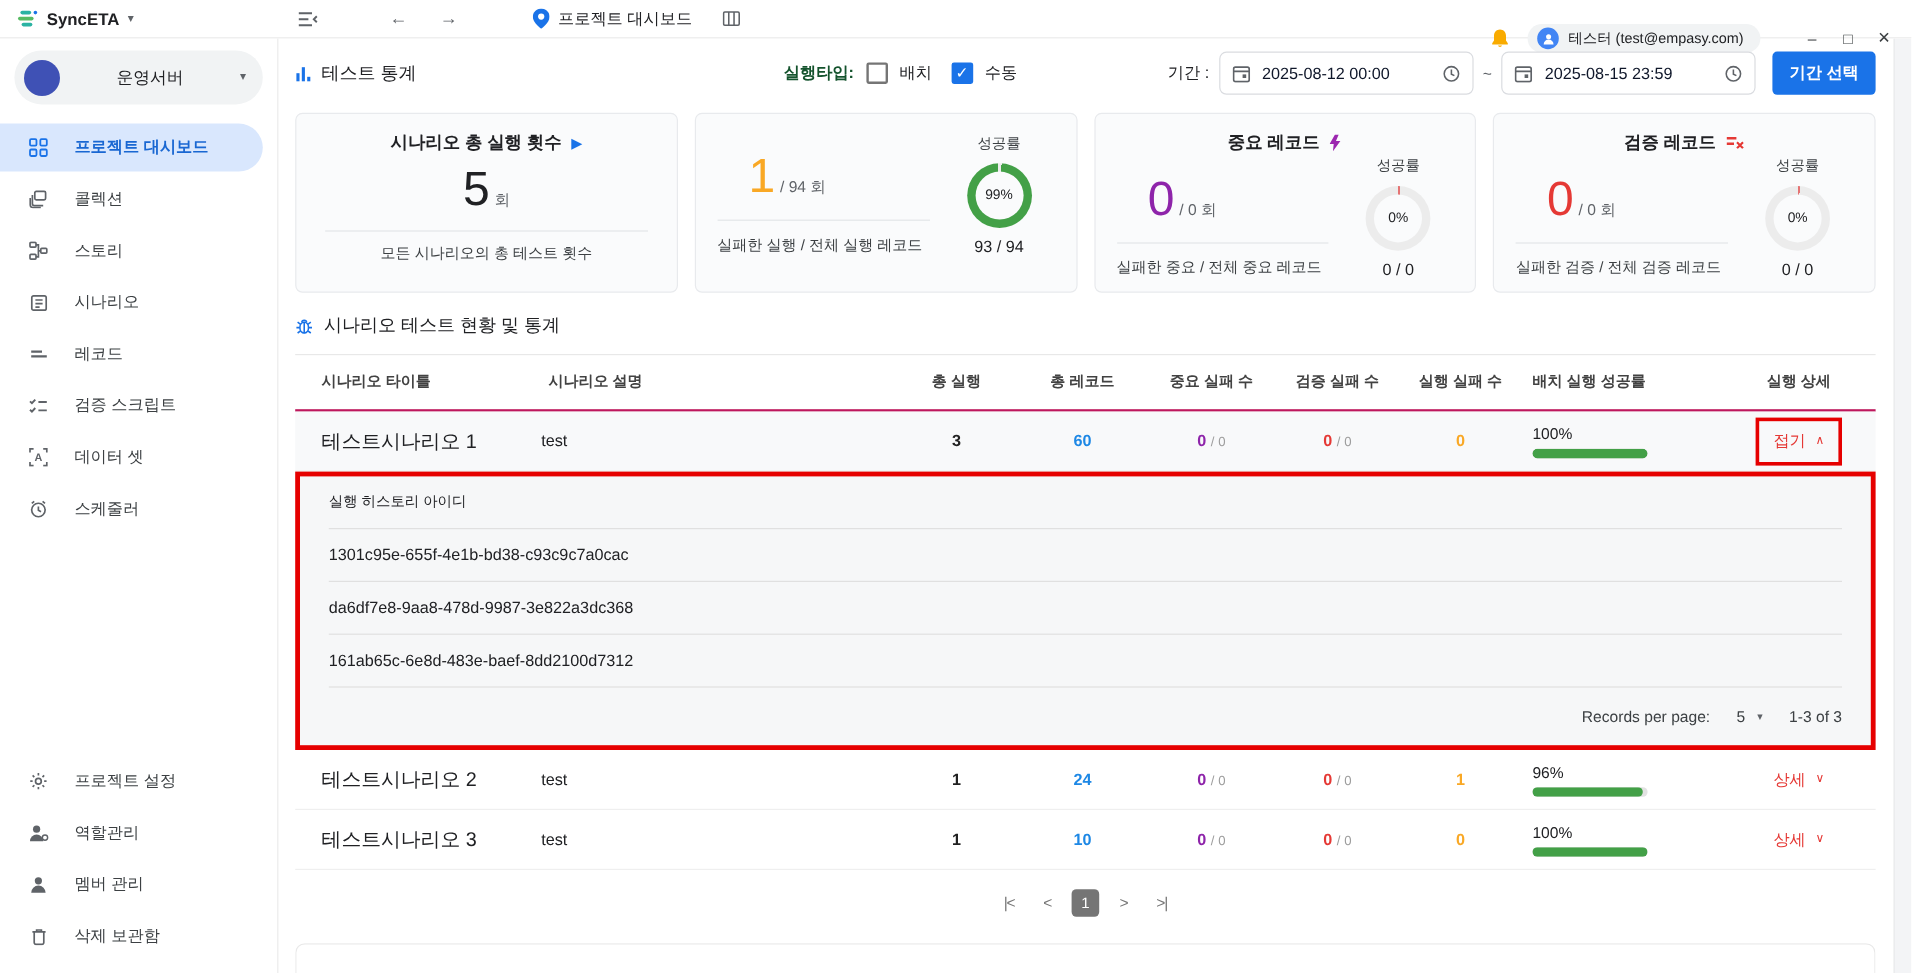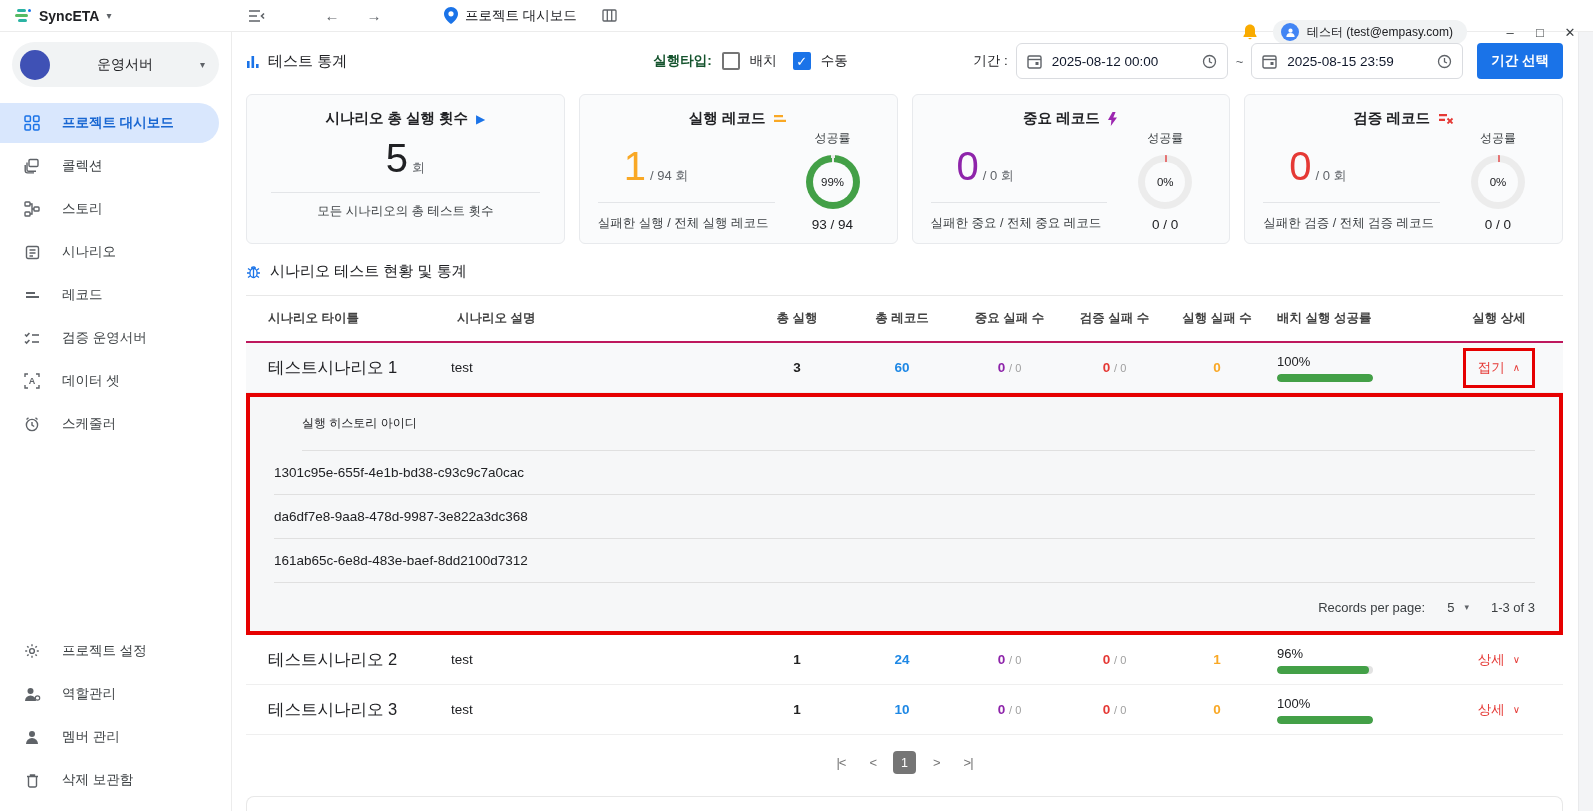--- a/index.html
+++ b/index.html
@@ -102,21 +102,21 @@
   .pbar { width:96px; height:8px; background:#e2e2e2; border-radius:4px; overflow:hidden; }
   .pbar .fill { height:100%; background:#43a047; border-radius:4px; }
   .detail-cell { display:flex; justify-content:center; }
   .detail-btn { display:inline-flex; align-items:center; gap:8px; color:#e53935; font-size:13.5px; cursor:pointer; }
   .detail-btn .car { font-size:10px; }
   .red-box { border:3px solid #e60000; padding:8px 12px; }
 
   
   .expanded { border:4px solid #e60000; background:#f6f7f8; }
   .exp-inner { padding:0 24px; }
-  .exp-head { height:54px; display:flex; align-items:center; font-size:12px; color:#202124; border-bottom:1px solid #e0e0e0;margin-left:28px; }
+  .exp-head { height:44px; display:flex; align-items:center; font-size:12px; color:#202124; border-bottom:1px solid #e0e0e0; }
   .exp-row { height:44px; display:flex; align-items:center; font-size:13.5px; color:#202124; border-bottom:1px solid #e0e0e0; cursor:pointer; }
   .exp-foot { height:48px; display:flex; align-items:center; justify-content:flex-end; gap:22px; font-size:13px; color:#3c4043; }
   .rpp { display:flex; align-items:center; gap:10px; cursor:pointer; }
   .rpp .car { font-size:9px; color:#5f6368; }
 
   
   .pagination { display:flex; justify-content:center; align-items:center; gap:10px; margin-top:16px; color:#757575; font-size:13px; }
   .pg-btn { padding:4px 7px; cursor:pointer; letter-spacing:-1px; }
   .pg-cur { width:23px; height:23px; background:#757575; color:#fff; border-radius:4px; display:flex; align-items:center; justify-content:center; font-size:12.5px; cursor:pointer; }
 
@@ -251,21 +251,21 @@
         </li>
         <li>
           <span class="micon">
             <svg width="16" height="14" viewBox="0 0 16 14" stroke="#5f6368" stroke-width="1.6" fill="none">
                 <path d="M1 3.5 2.6 5 5.4 2"></path>
                 <path d="M8 4h7"></path>
                 <path d="M1 10.5 2.6 12 5.4 9"></path>
                 <path d="M8 11h7"></path>
               </svg>
           </span>
-          <span>검증 운영서버</span>
+          <span>검증 스크립트</span>
         </li>
         <li>
           <span class="micon">
             <svg width="16" height="16" viewBox="0 0 16 16" fill="none" stroke="#5f6368" stroke-width="1.4">
                 <path d="M1 4V1h3M12 1h3v3M15 12v3h-3M4 15H1v-3"></path>
                 <text x="8" y="11.3" font-size="9" text-anchor="middle" fill="#5f6368" stroke="none" font-family="Liberation Sans, sans-serif" font-weight="bold">A</text>
               </svg>
           </span>
           <span>데이터 셋</span>
         </li>
@@ -388,28 +388,20 @@
             <span style="color:#1a73e8; font-size:12px;">▶</span>
           </div>
           <div class="card-body-simple">
             <span class="big-num">5</span><span class="unit">회</span>
           </div>
           <div class="card-divider"></div>
           <div class="card-desc">모든 시나리오의 총 테스트 횟수</div>
         </div>
 
         <div class="card">
-          <div class="card-head">
-            <span>실행 레코드</span>
-            <span>
-              <svg width="14" height="9" viewBox="0 0 14 9" stroke="#f9a825" stroke-width="2.2" fill="none">
-                  <path d="M1 2.2h9M1 6.8h12"></path>
-                </svg>
-            </span>
-          </div>
           <div class="card-cols">
             <div class="card-left">
               <div class="numline"><span class="big-num num-orange">1</span><span class="unit">/ 94 회</span></div>
               <div class="card-divider"></div>
               <div class="card-desc">실패한 실행 / 전체 실행 레코드</div>
             </div>
             <div class="card-right">
               <span class="succ-lbl">성공률</span>
               <div class="donut" style="background: conic-gradient(rgb(236, 236, 236) 0deg, rgb(236, 236, 236) 1%, rgb(67, 160, 71) 1%, rgb(67, 160, 71) 99%, rgb(236, 236, 236) 99%, rgb(236, 236, 236) 100%);">
                 <span class="pct">99%</span>

